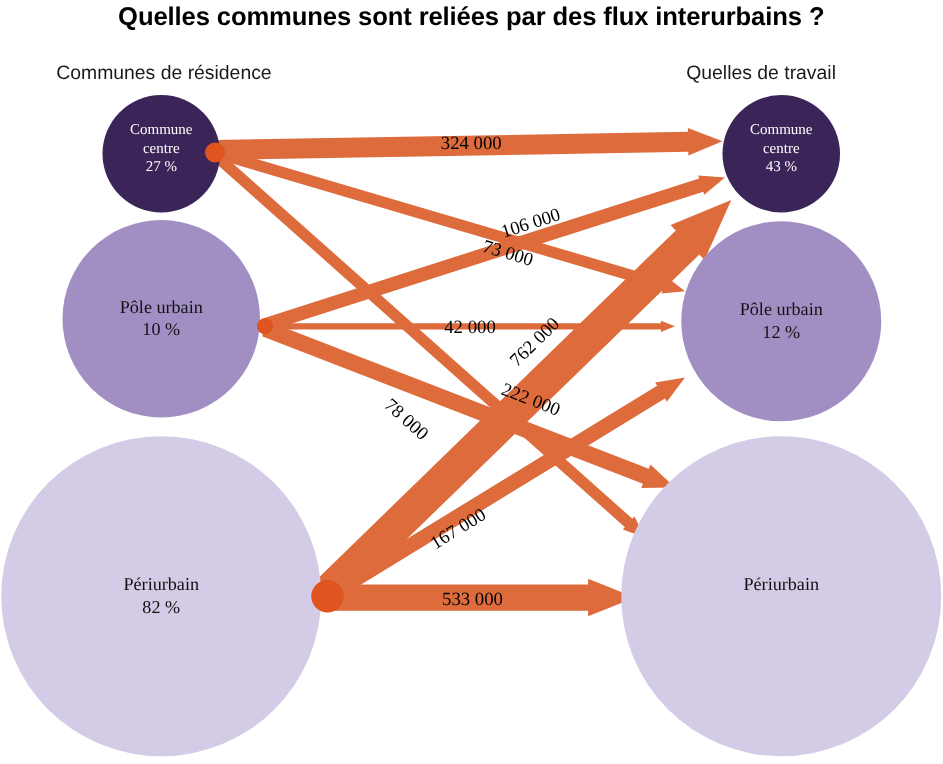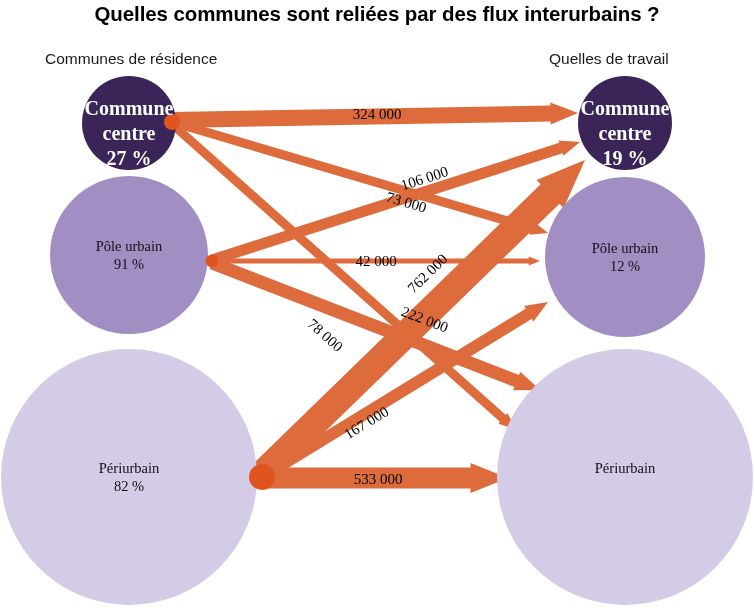--- a/index.html
+++ b/index.html
@@ -51,21 +51,21 @@
   }
   .node-label {
     position: absolute;
     text-align: center;
     line-height: 1.26;
     white-space: nowrap;
     pointer-events: none;
   }
   .node-label .nm { display: block; }
   .node-label .pc { display: block; }
-  .lbl-dark { color: #ffffff; font-size: 20px; font-weight: bold; }
+  .lbl-dark { color: #ffffff; font-size: 12px; font-weight: normal; }
   .lbl-light { color: #111111; font-size: 14.5px; }
   .flow-label {
     font-family: "Liberation Serif", "DejaVu Serif", serif;
     font-size: 15px;
     fill: #000000;
   }
 </style>
 </head>
 <body>
 
@@ -115,30 +115,30 @@
   </svg>
 
   <div id="node-labels">
       <div class="node-label lbl-dark" style="left: 29px; width: 200px; top: 95.5px;">
         <span class="nm">Commune</span>
         <span class="nm">centre</span>
         <span class="pc">27 %</span>
       </div>
       <div class="node-label lbl-light" style="left: 29px; width: 200px; top: 236.5px;">
         <span class="nm">Pôle urbain</span>
-        <span class="pc">91 %</span>
+        <span class="pc">10 %</span>
       </div>
       <div class="node-label lbl-light" style="left: 29px; width: 200px; top: 458.5px;">
         <span class="nm">Périurbain</span>
         <span class="pc">82 %</span>
       </div>
       <div class="node-label lbl-dark" style="left: 525px; width: 200px; top: 95.5px;">
         <span class="nm">Commune</span>
         <span class="nm">centre</span>
-        <span class="pc">19 %</span>
+        <span class="pc">43 %</span>
       </div>
       <div class="node-label lbl-light" style="left: 525px; width: 200px; top: 238.5px;">
         <span class="nm">Pôle urbain</span>
         <span class="pc">12 %</span>
       </div>
       <div class="node-label lbl-light" style="left: 525px; width: 200px; top: 458.5px;">
         <span class="nm">Périurbain</span>
       </div>
     </div>
 

